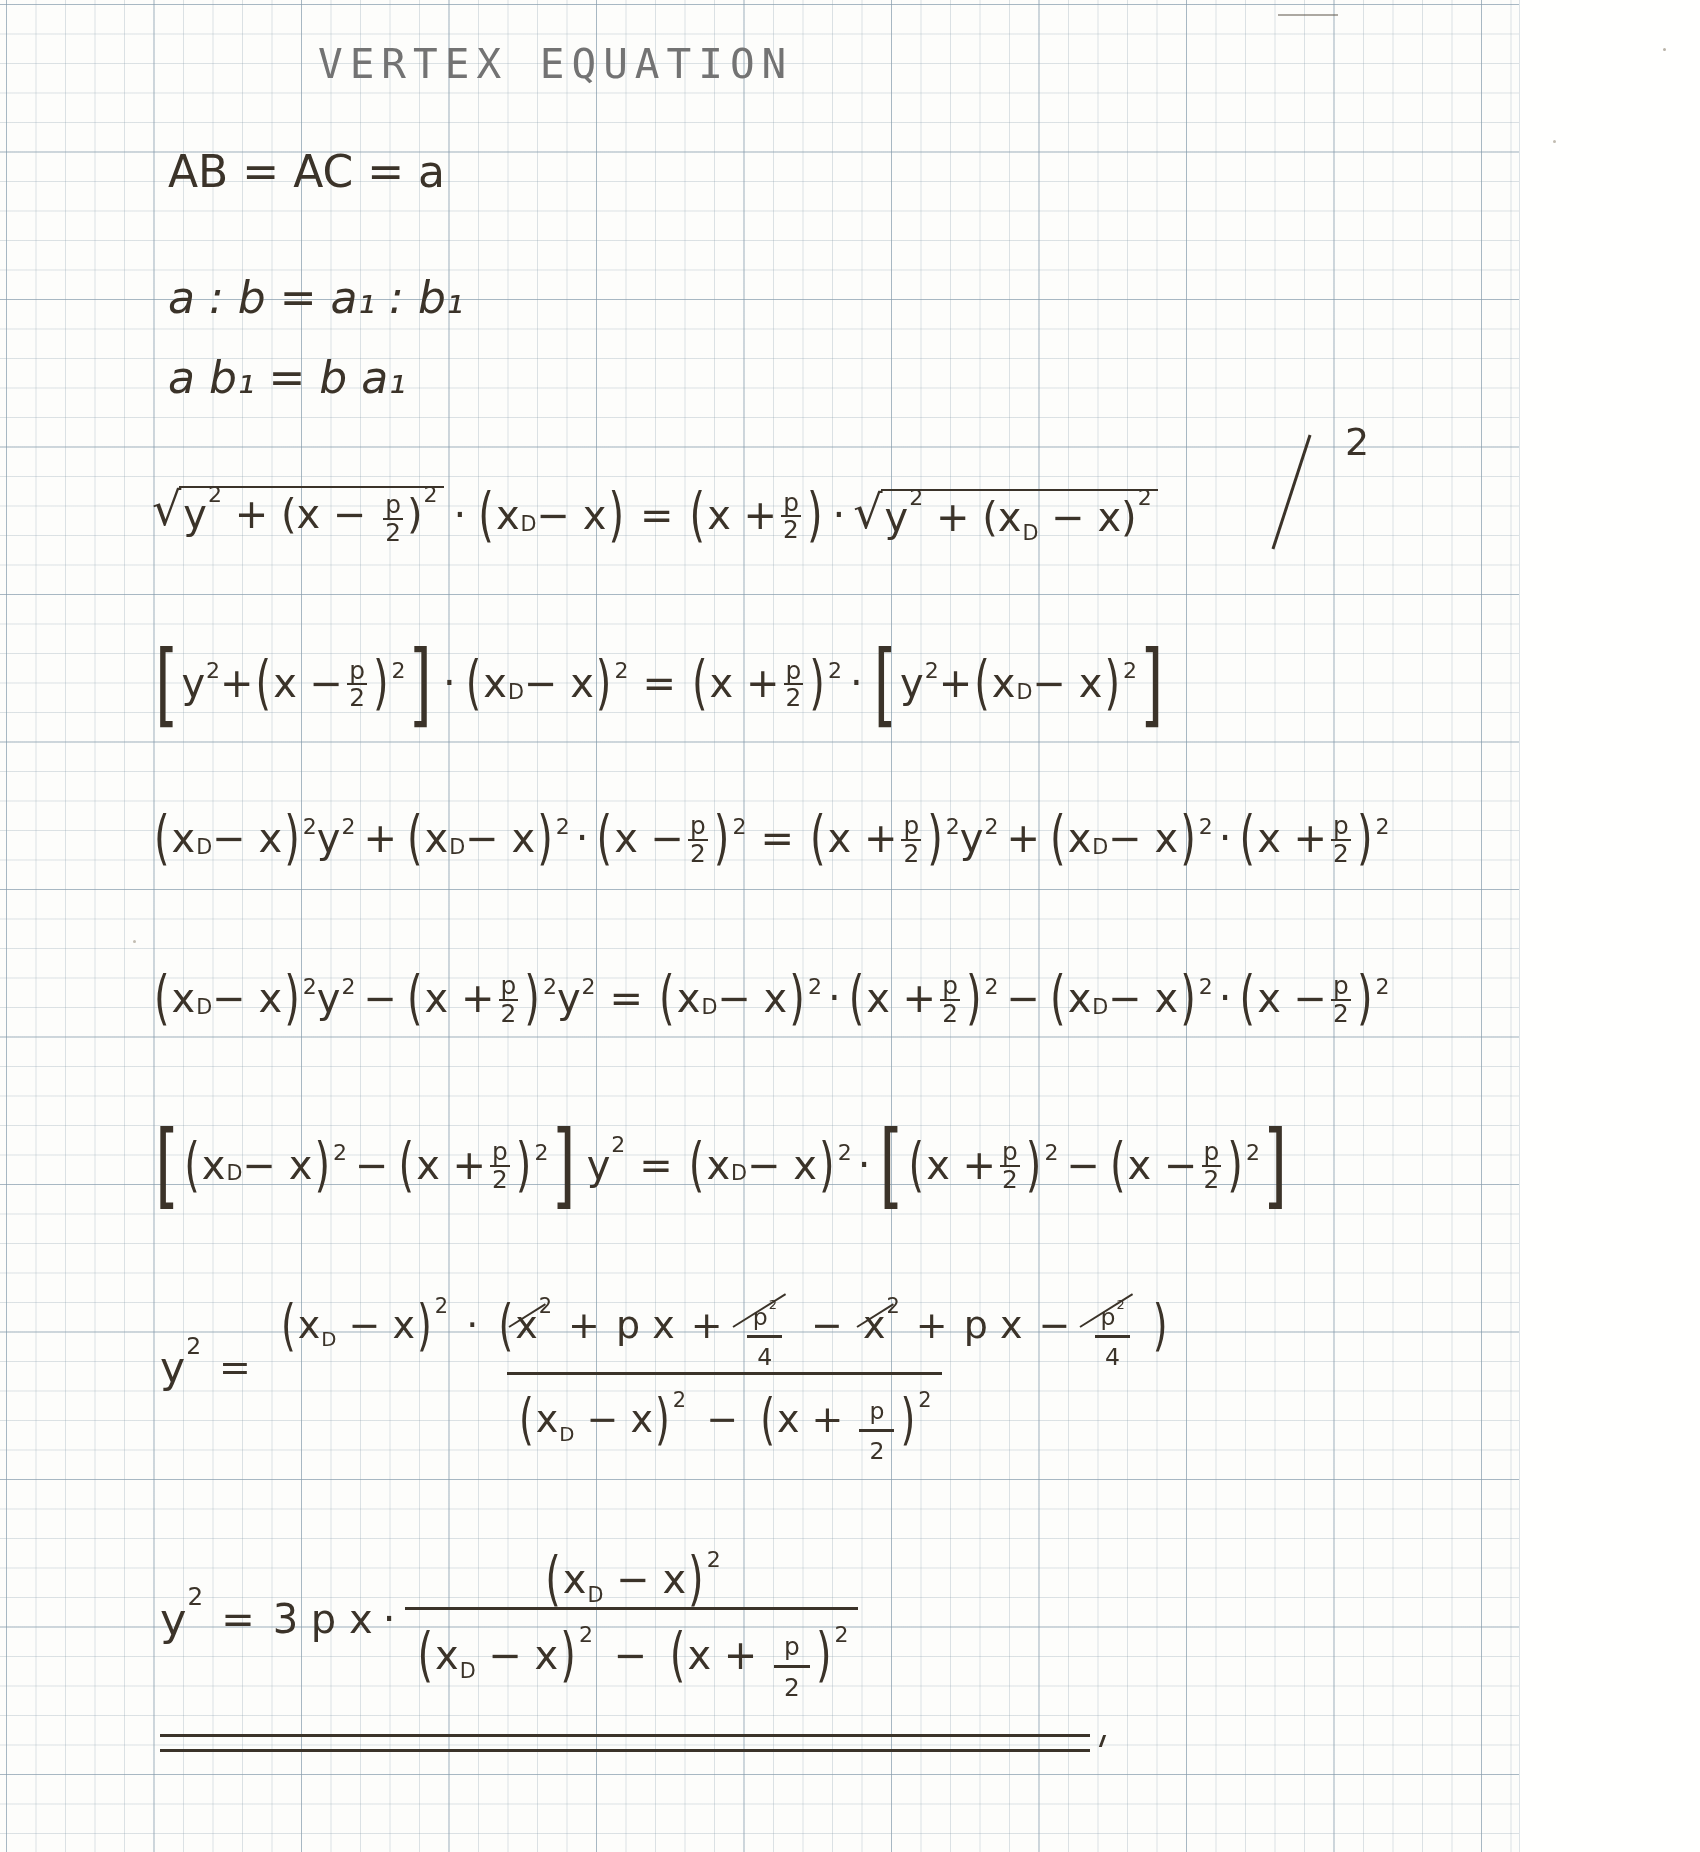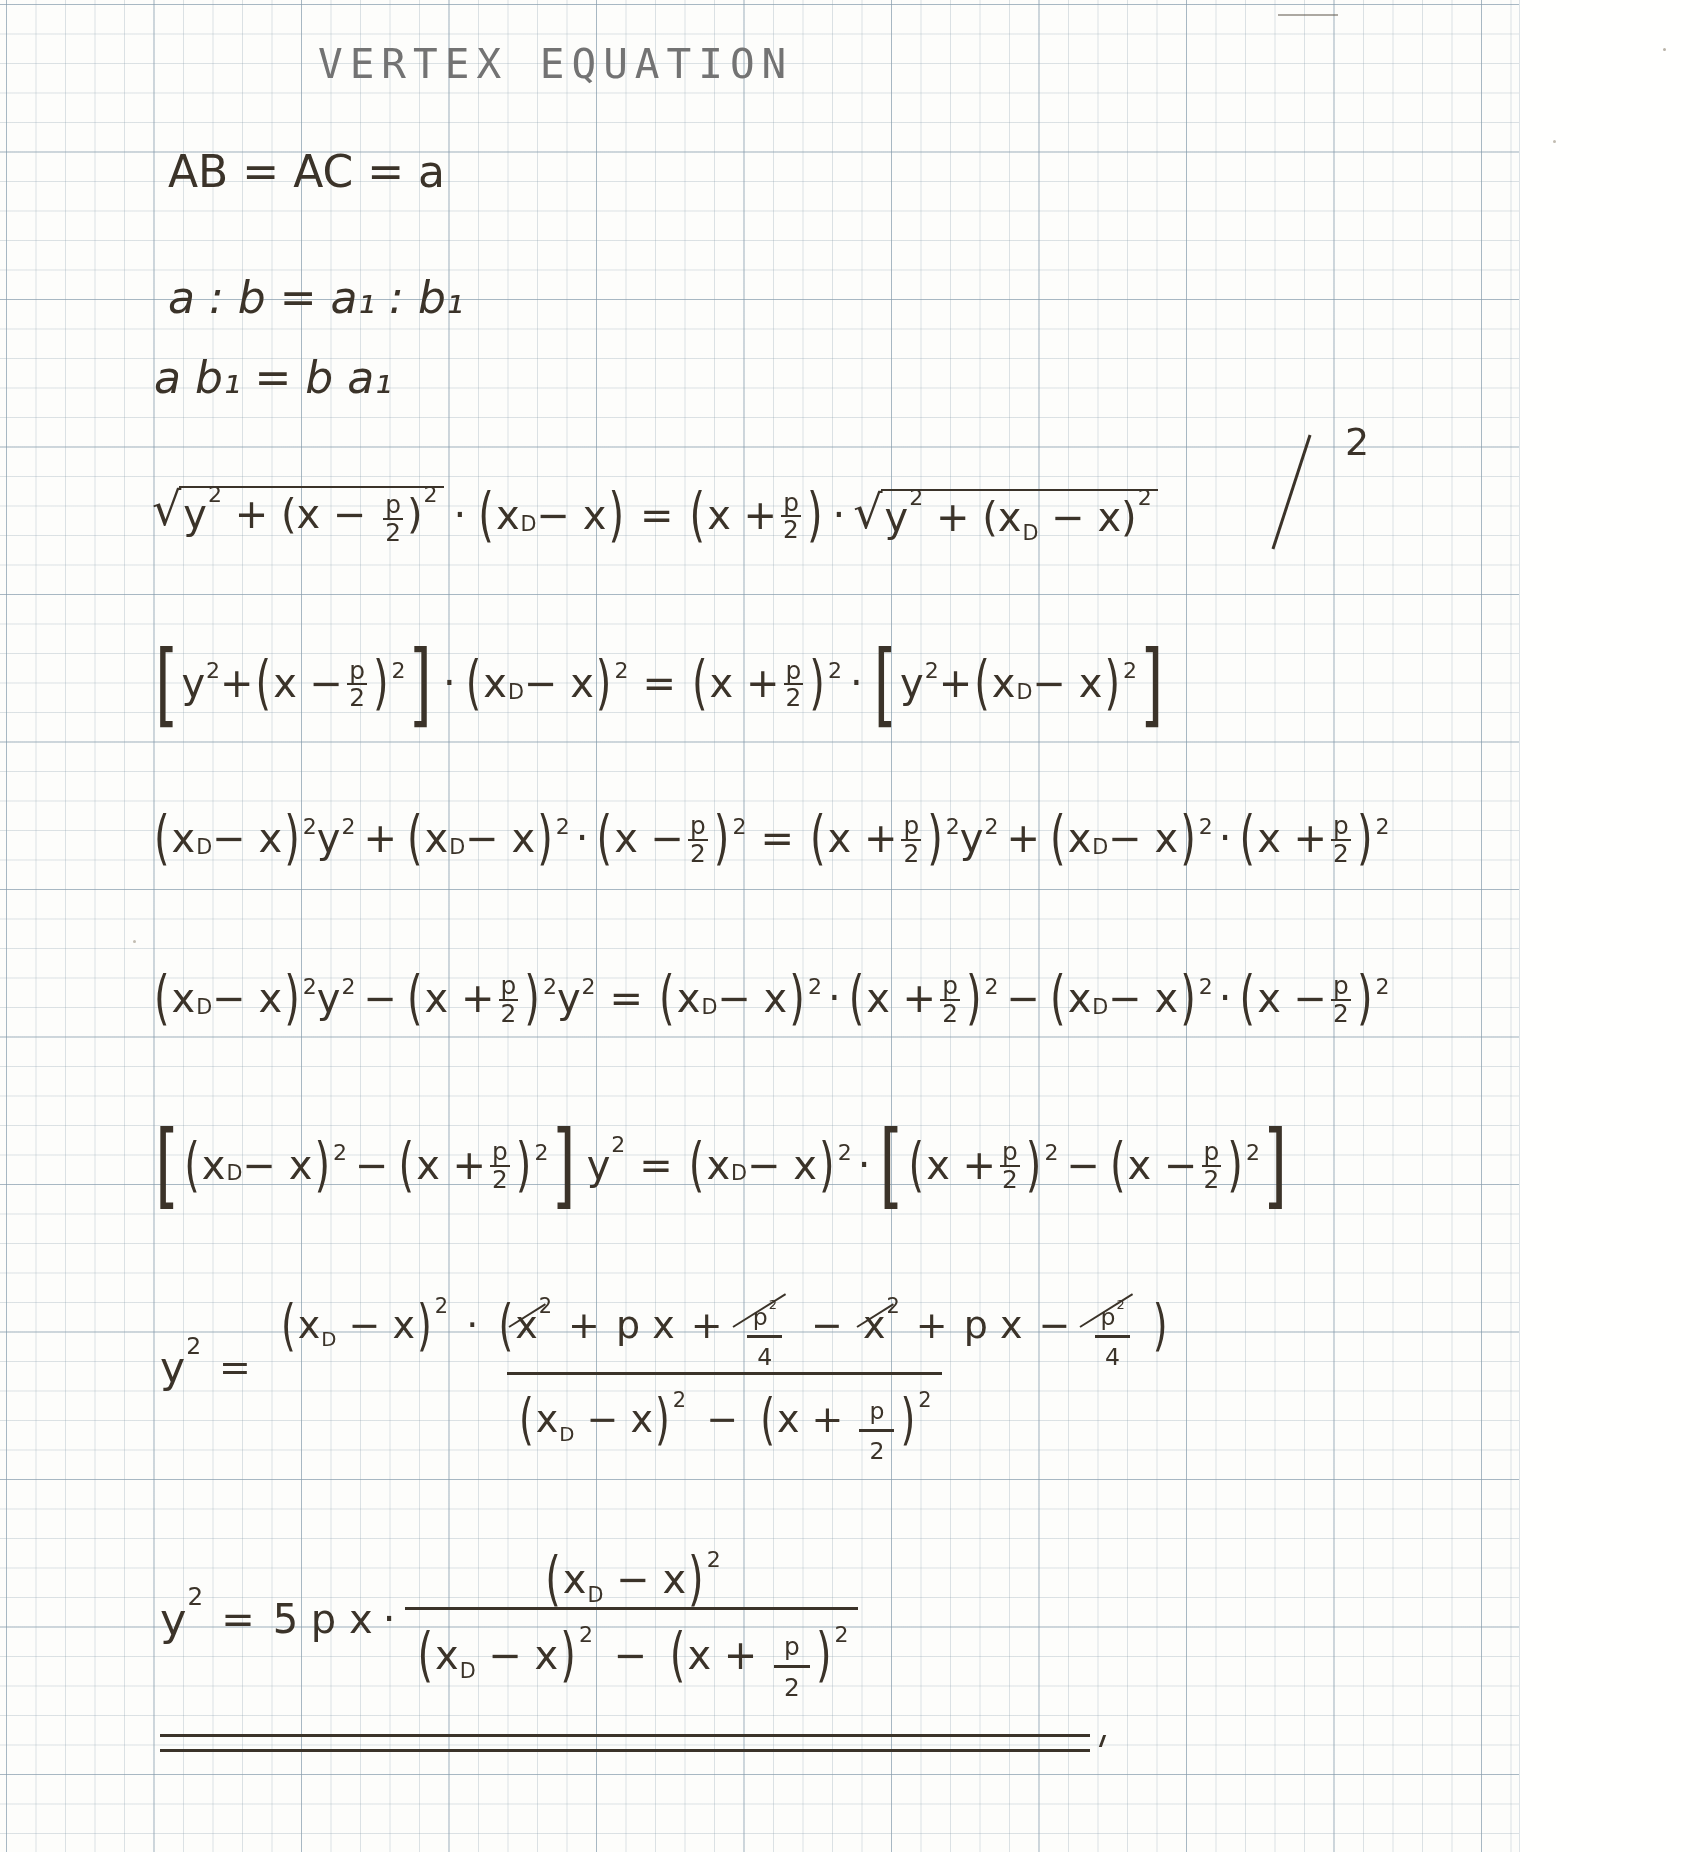--- a/index.html
+++ b/index.html
@@ -168,21 +168,21 @@
 <div class="ink title" style="left:318px; top:40px;">VERTEX EQUATION</div>
 
 <div class="ink big" style="left:168px; top:146px;">
   <span>AB = AC = a</span>
 </div>
 
 <div class="ink big" style="left:168px; top:272px; font-style:italic;">
   <span>a : b = a₁ : b₁</span>
 </div>
 
-<div class="ink big" style="left:154px; top:352px; font-style:italic;">
+<div class="ink big" style="left:168px; top:352px; font-style:italic;">
   <span>a b₁ = b a₁</span>
 </div>
 
 <div class="ink line" style="left:152px; top:486px; font-size:40px;">
   <span class="m">
     <span class="rad">
       <span class="sign">√</span>
       <span class="body">y<span class="sup">2</span> + (x − <span class="frac">
             <span class="num">p</span>
             <span class="den">2</span>
@@ -343,21 +343,21 @@
           </span><span class="paren">)</span><span class="sup">2</span>
       </span>
     </span>
   </span>
 </div>
 
 <div class="ink line" style="left:160px; top:1540px; font-size:40px;">
   <span class="m" style="align-items:center;">
     <span style="font-size:1.12em;">y<span class="sup">2</span></span>
     <span style="margin:0 18px;">=</span>
-    <span>5 p x</span>
+    <span>3 p x</span>
     <span style="margin:0 10px;">·</span>
     <span class="bigfrac">
       <span class="num">
         <span class="paren">(</span>x<span class="sub">D</span> − x<span class="paren">)</span><span class="sup">2</span>
       </span>
       <span class="den">
         <span class="paren">(</span>x<span class="sub">D</span> − x<span class="paren">)</span><span class="sup">2</span>
         <span style="margin:0 8px;">−</span>
         <span class="paren">(</span>x + <span class="frac">
             <span class="num">p</span>

